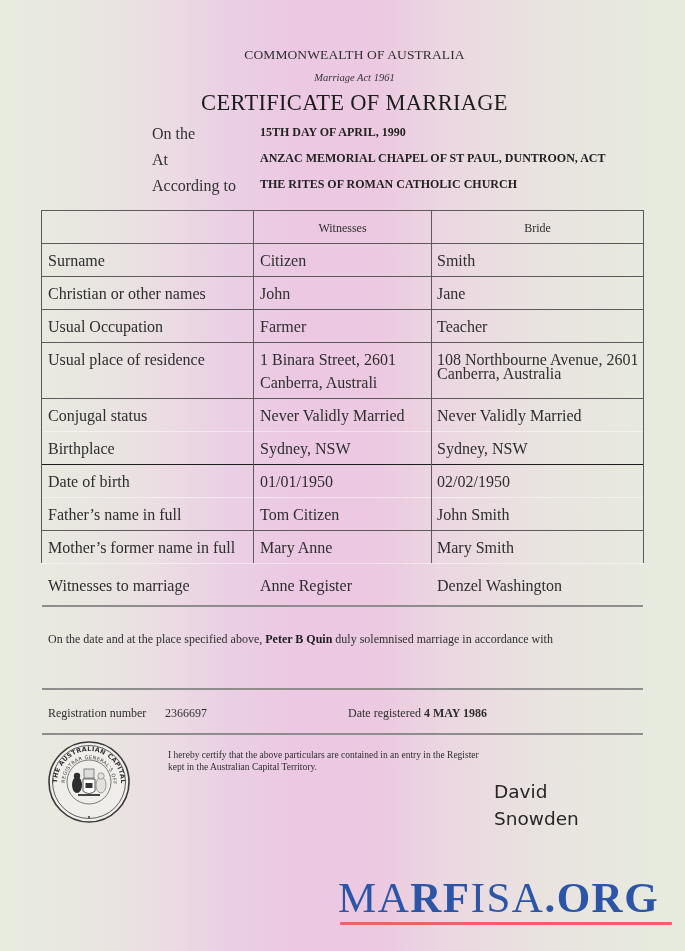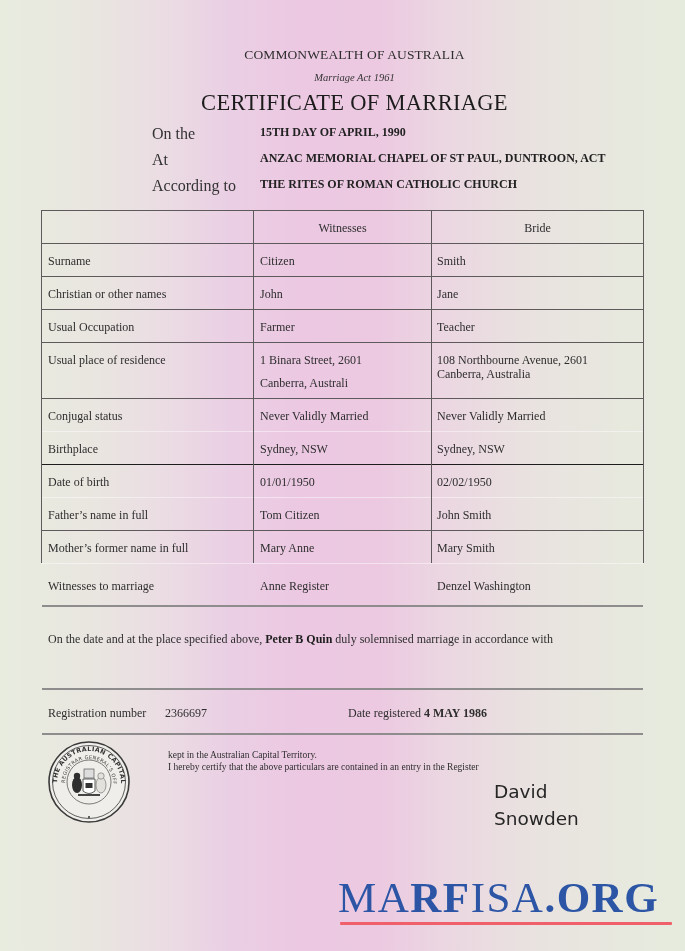--- a/index.html
+++ b/index.html
@@ -28,21 +28,21 @@
 
     .meta-label { left: 152px; font-size: 16px; color: #333; }
     .meta-value { left: 260px; font-size: 12px; font-weight: bold; color: #222; }
 
     
     .tbl { left: 41px; top: 210px; width: 603px; }
     .hline { position: absolute; height: 1px; background: #5e5a5c; }
     .hline.dark { background: #1d1d1d; }
     .hline.faint { background: rgba(255,255,255,0.45); }
     .vline { position: absolute; width: 1px; background: #5e5a5c; }
-    .cell { position: absolute; font-size: 12px; color: #2e2e2e; line-height: 14px; white-space: nowrap; }
+    .cell { position: absolute; font-size: 16px; color: #2e2e2e; line-height: 14px; white-space: nowrap; }
     .hdr { font-size: 12px; text-align: center; }
 
     .rule { position: absolute; left: 42px; width: 601px; height: 2px; background: #8f8c8e; }
 
     .statement { left: 48px; top: 632px; font-size: 12px; line-height: 15px; color: #2e2e2e; }
     .statement b { color: #1e1e1e; }
 
     .reg { top: 706px; font-size: 12px; color: #2e2e2e; }
 
     .certify { left: 168px; top: 749px; font-size: 9.5px; line-height: 12px; color: #2e2e2e; }
@@ -171,22 +171,22 @@
     <ellipse cx="32" cy="46" rx="5" ry="8" fill="#2e2e2e"></ellipse>
     <circle cx="32" cy="37" r="3.2" fill="#2e2e2e"></circle>
     <ellipse cx="56" cy="46" rx="5" ry="8" fill="#e3e1dc" stroke="#666" stroke-width="0.6"></ellipse>
     <circle cx="56" cy="37" r="3.2" fill="#e3e1dc" stroke="#666" stroke-width="0.6"></circle>
     <rect x="33" y="55" width="22" height="2" fill="#444"></rect>
     <circle cx="44" cy="78" r="1" fill="#333"></circle>
   </svg>
 </div>
 
 <div class="abs certify">
+  <div>I hereby certify that the above particulars are contained in an entry in the Register</div>
   <div>kept in the Australian Capital Territory.</div>
-  <div>I hereby certify that the above particulars are contained in an entry in the Register</div>
 </div>
 
 <div class="abs sig">
   <div>David</div>
   <div>Snowden</div>
 </div>
 
 <div class="abs logo"><span class="l">MA</span><span class="b">RF</span><span class="l">ISA</span><span class="b">.ORG</span></div>
 <div class="abs logo-underline"></div>
 

